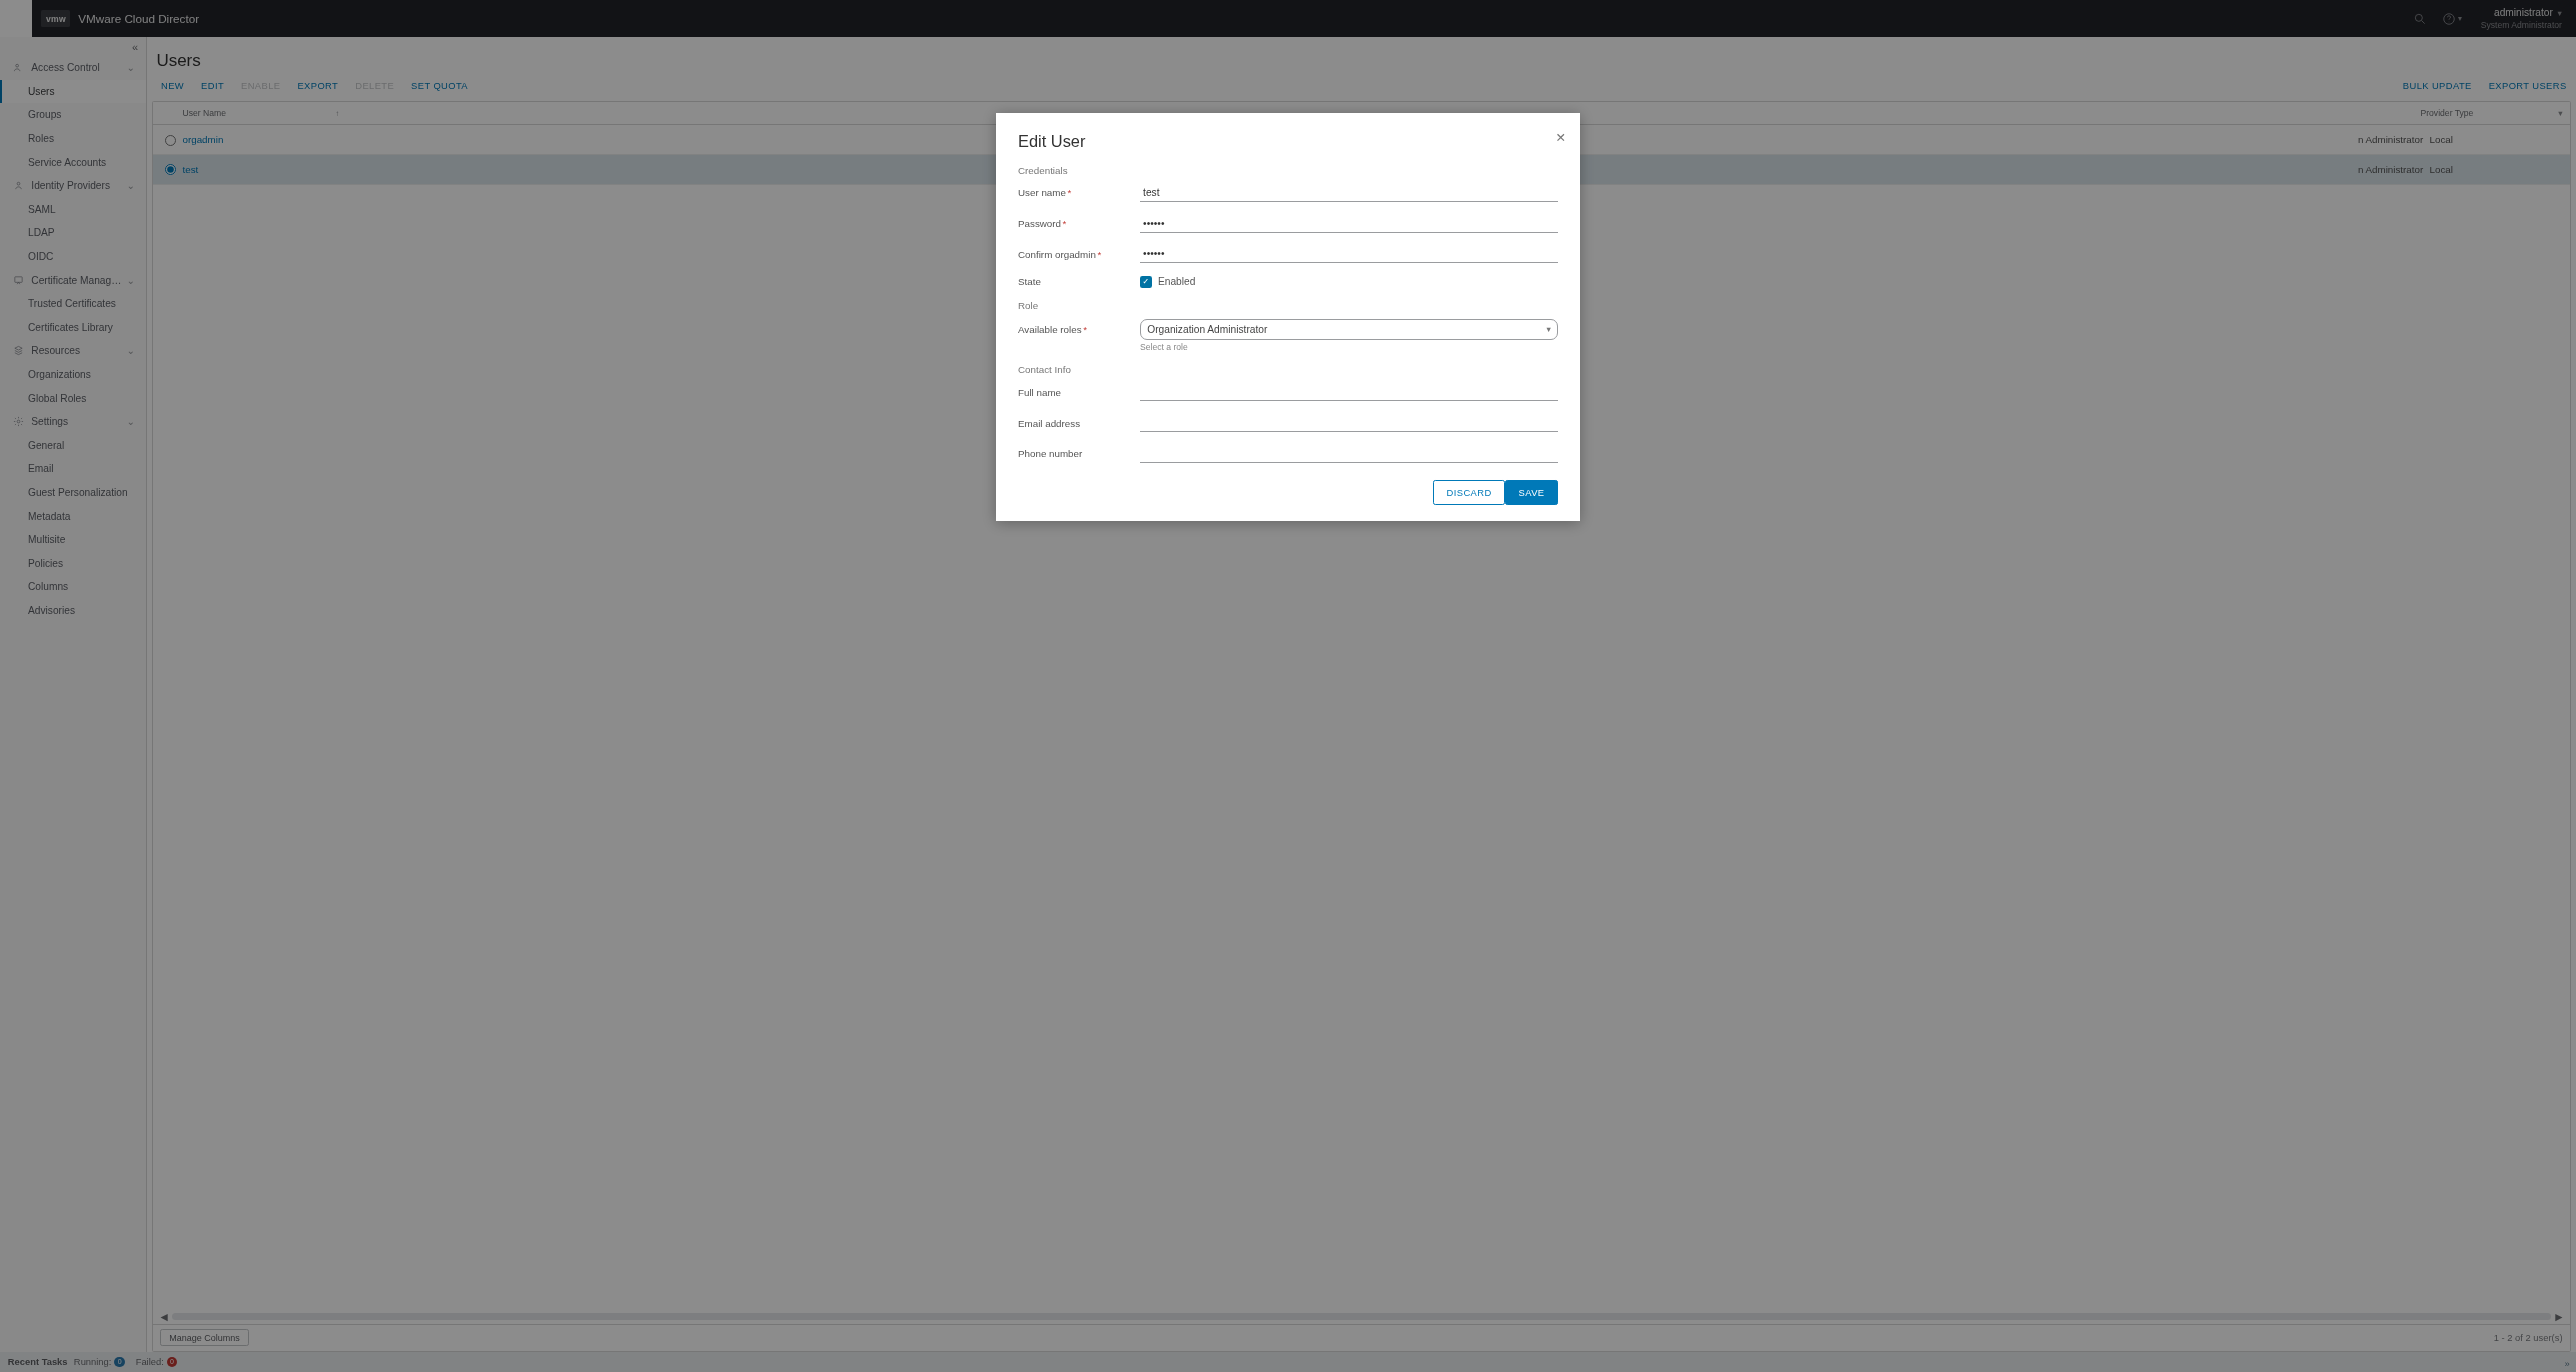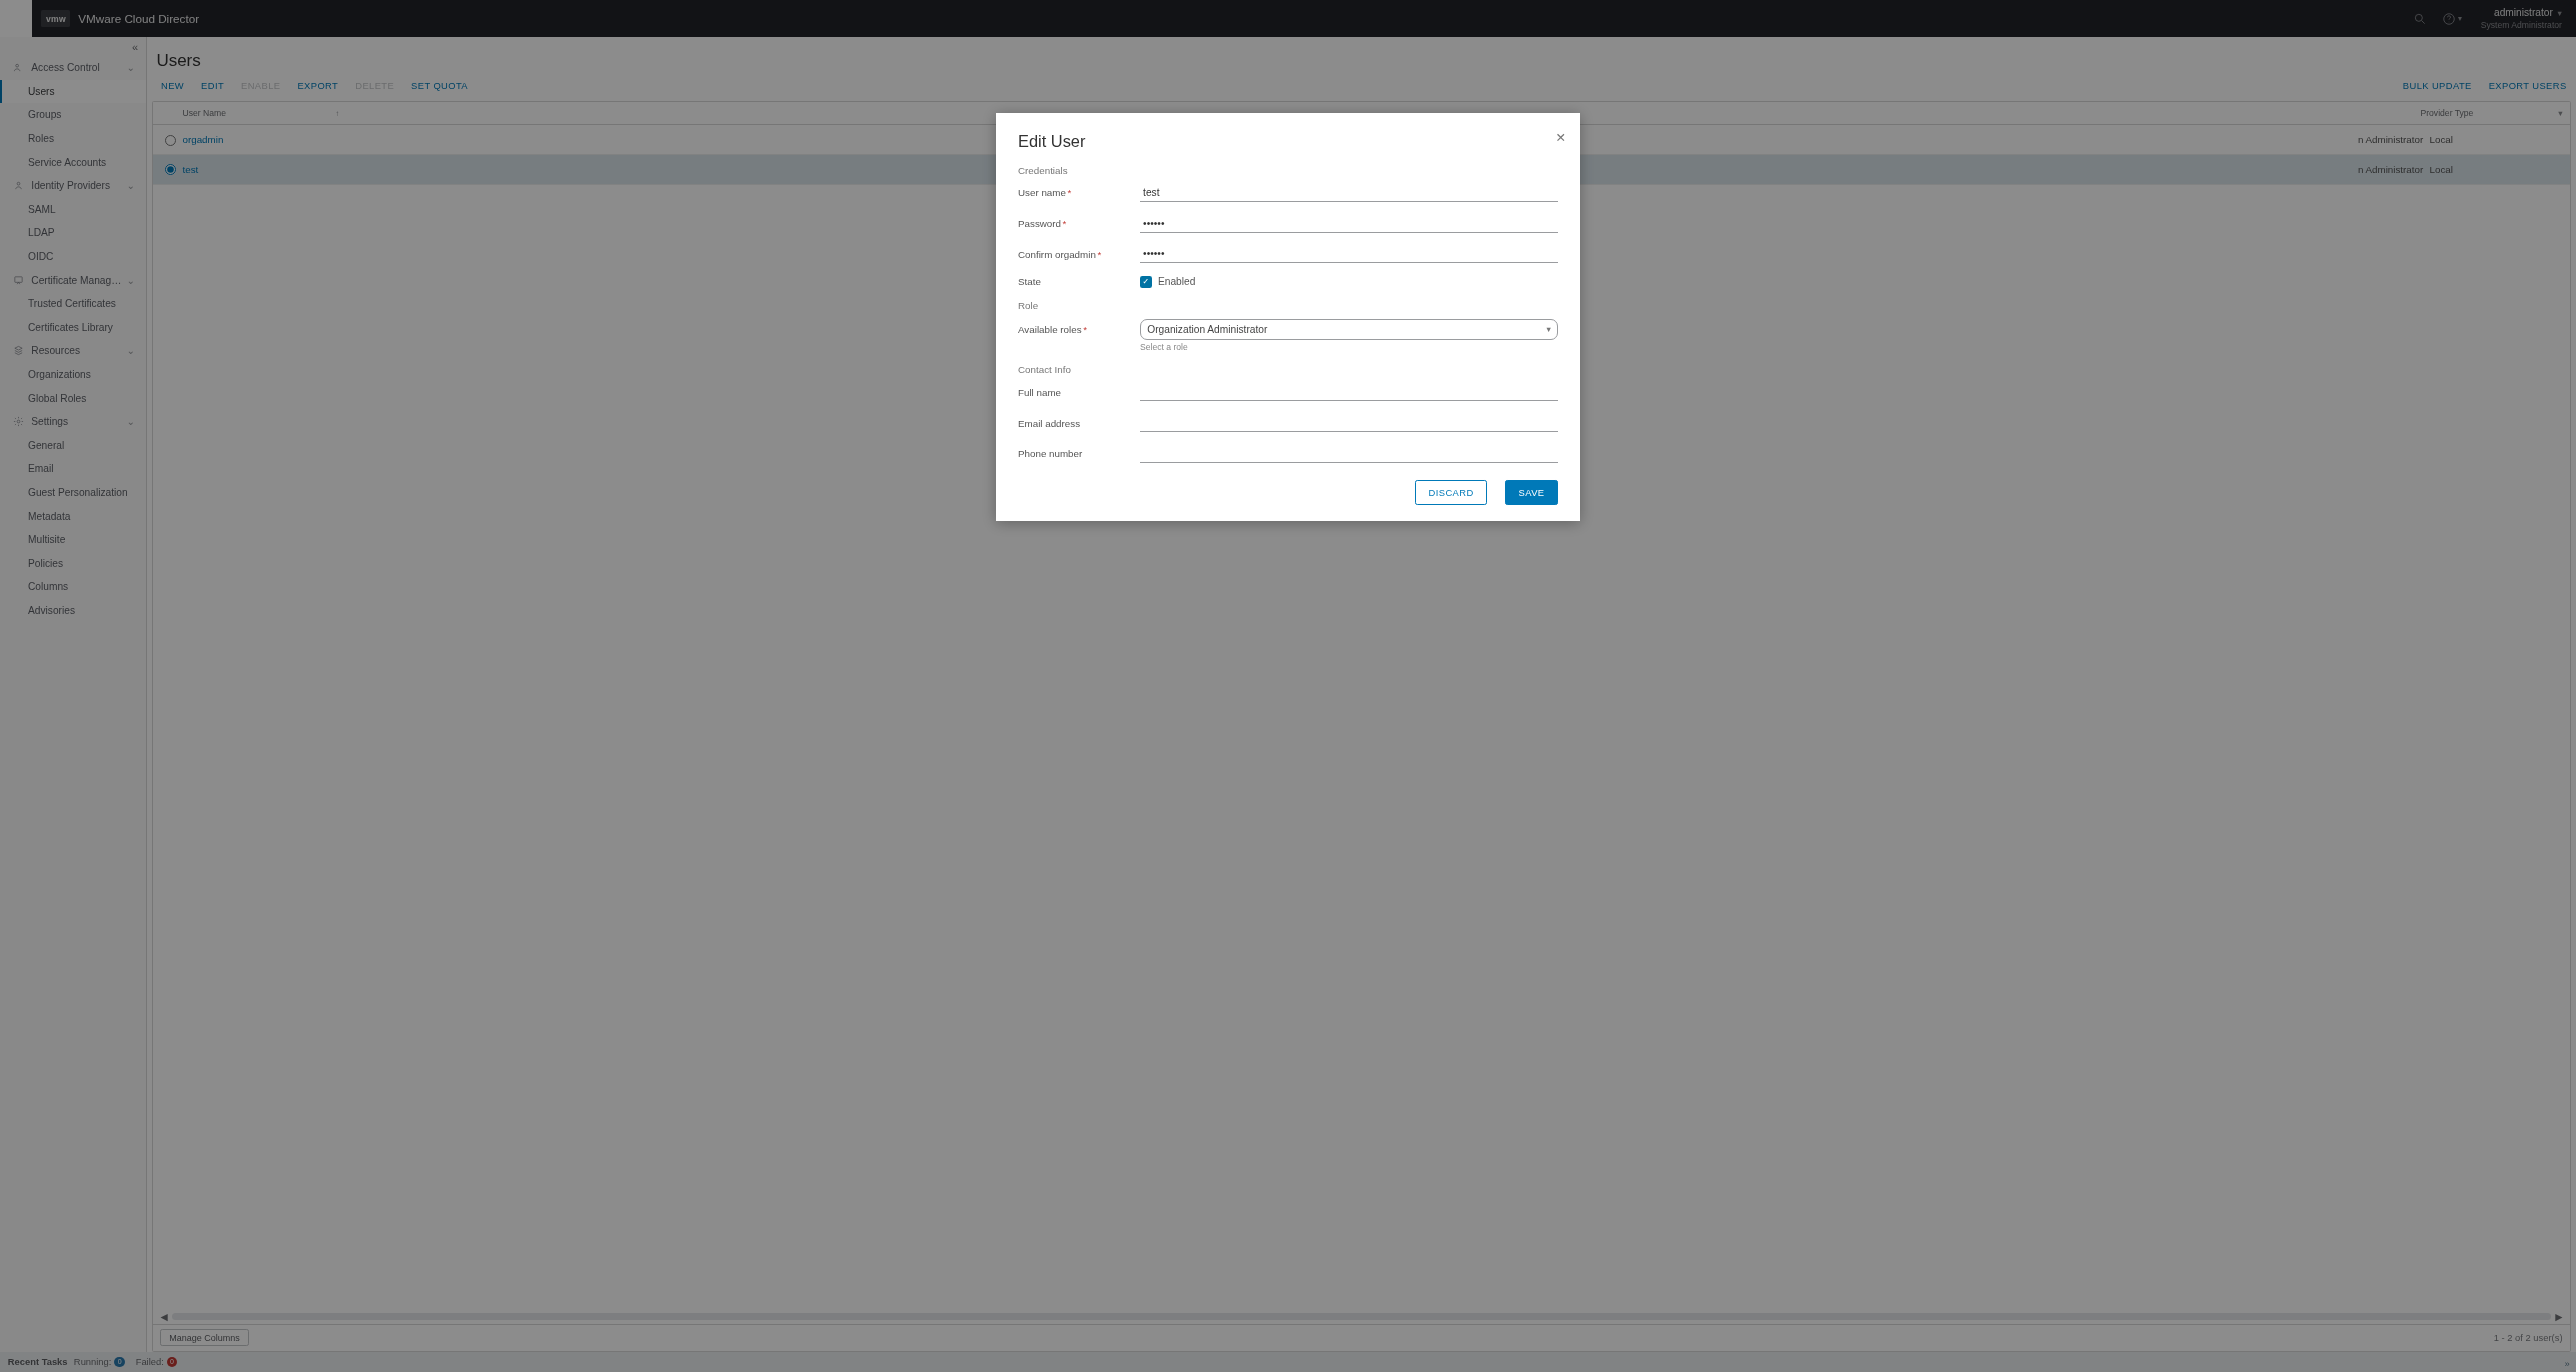--- a/index.html
+++ b/index.html
@@ -97,21 +97,21 @@
   .frow{display:flex;align-items:center;margin-bottom:12.5px;}
   .frow .flabel{flex:0 0 122px;font-size:9.8px;color:#555;}
   .req{color:#c23934;margin-left:1.6px;}
   .finput{flex:1;}
   .finput input[type=text],.finput input[type=password]{width:100%;border:none;border-bottom:0.8px solid #9a9c9f;padding:3.1px 3.1px;font-size:10.2px;color:#333;background:transparent;outline:none;}
   .chkwrap{display:flex;align-items:center;gap:6.3px;}
   .chkbox{width:11.7px;height:11.7px;border-radius:2.3px;background:var(--accent-chk);display:inline-flex;align-items:center;justify-content:center;color:#fff;font-size:7.8px;}
   .select{flex:1;border:0.8px solid #9a9c9f;border-radius:7px;padding:3.9px 20.4px 3.9px 6.3px;font-size:10.2px;color:#444;position:relative;cursor:pointer;}
   .select .chv{position:absolute;right:6.3px;top:50%;transform:translateY(-50%);color:#777;font-size:8.6px;}
   .helper{font-size:8.6px;color:#888;margin-top:2.3px;}
-  .modal-actions{display:flex;justify-content:flex-end;gap:18px;margin-top:17px;}
+  .modal-actions{display:flex;justify-content:flex-end;gap:0;margin-top:17px;}
   .btn{font-size:9.4px;letter-spacing:0.4px;padding:6.3px 12.5px;border-radius:2.3px;cursor:pointer;}
   .btn-primary{background:var(--accent);color:#fff;border:0.8px solid var(--accent);}
   .btn-secondary{background:#fff;color:var(--accent);border:0.8px solid var(--accent);}
 </style>
 </head>
 <body>
 
 <div class="hdr">
   <span class="logo-box">vmw</span>
   <span class="prod-name">VMware Cloud Director</span>

